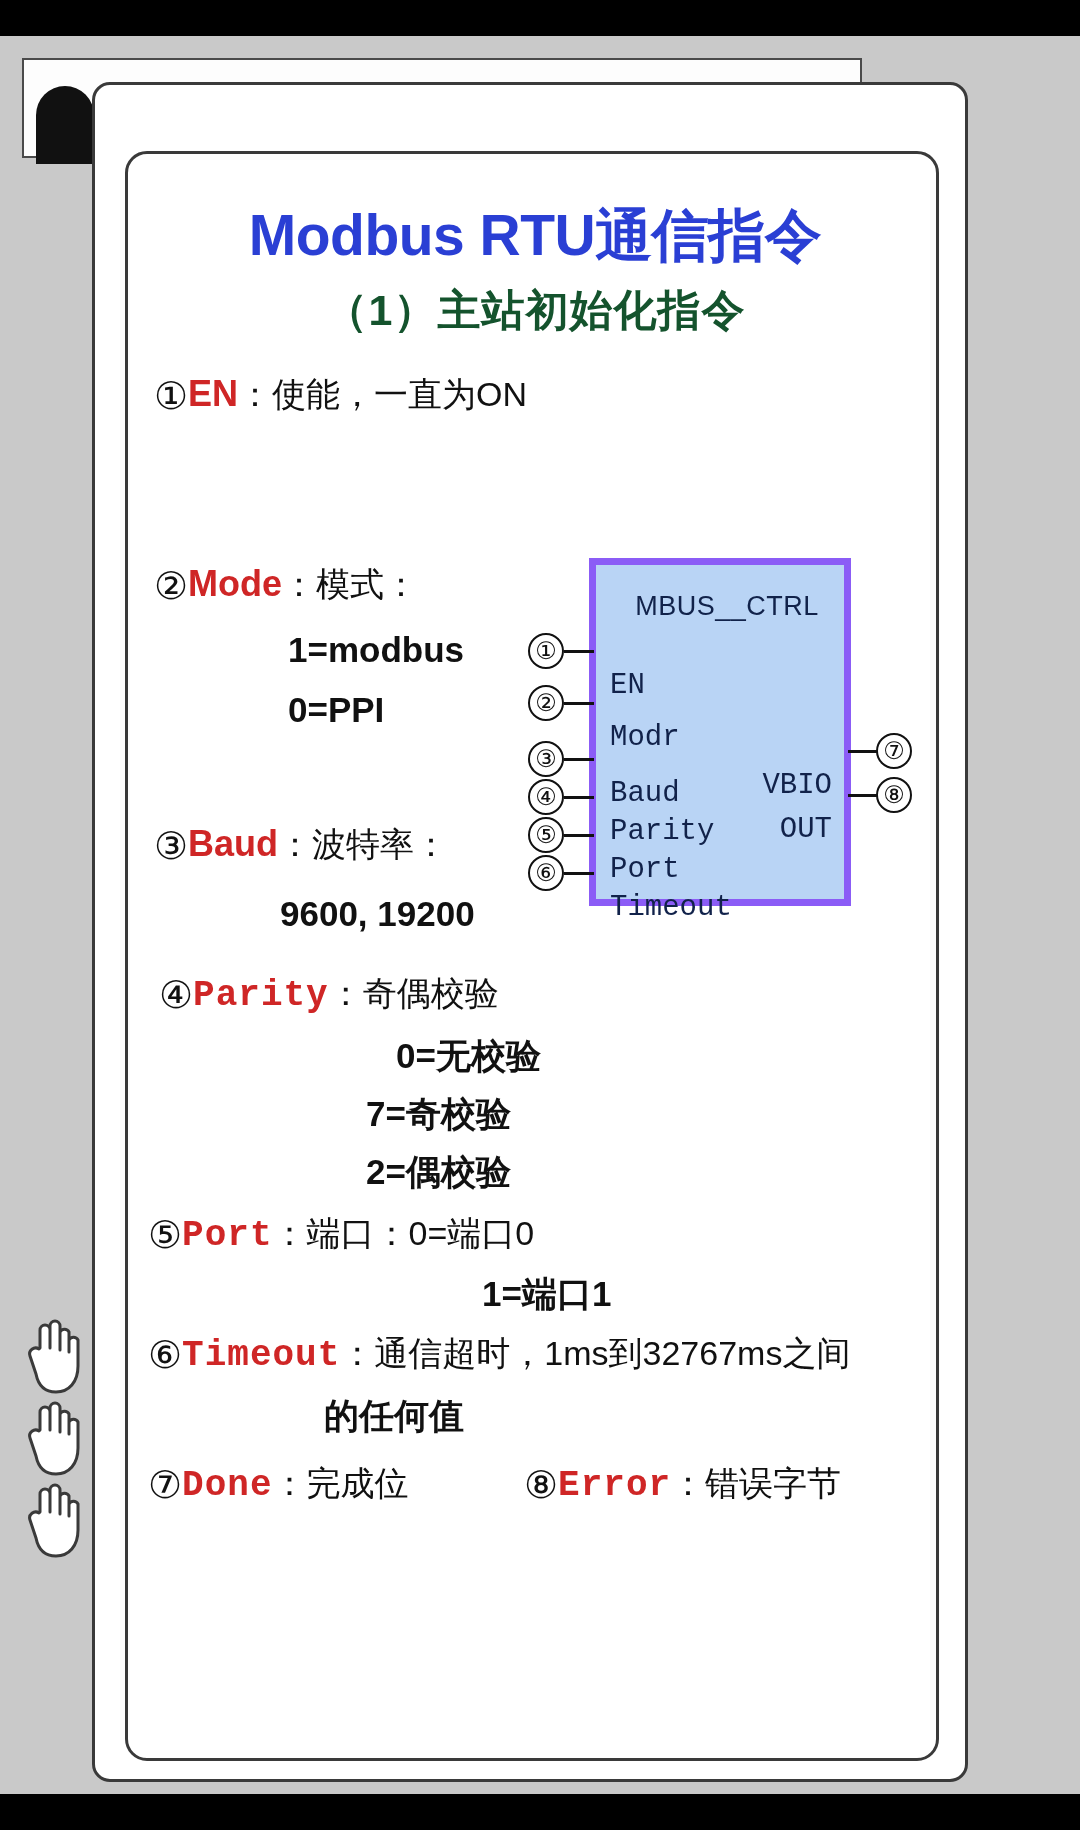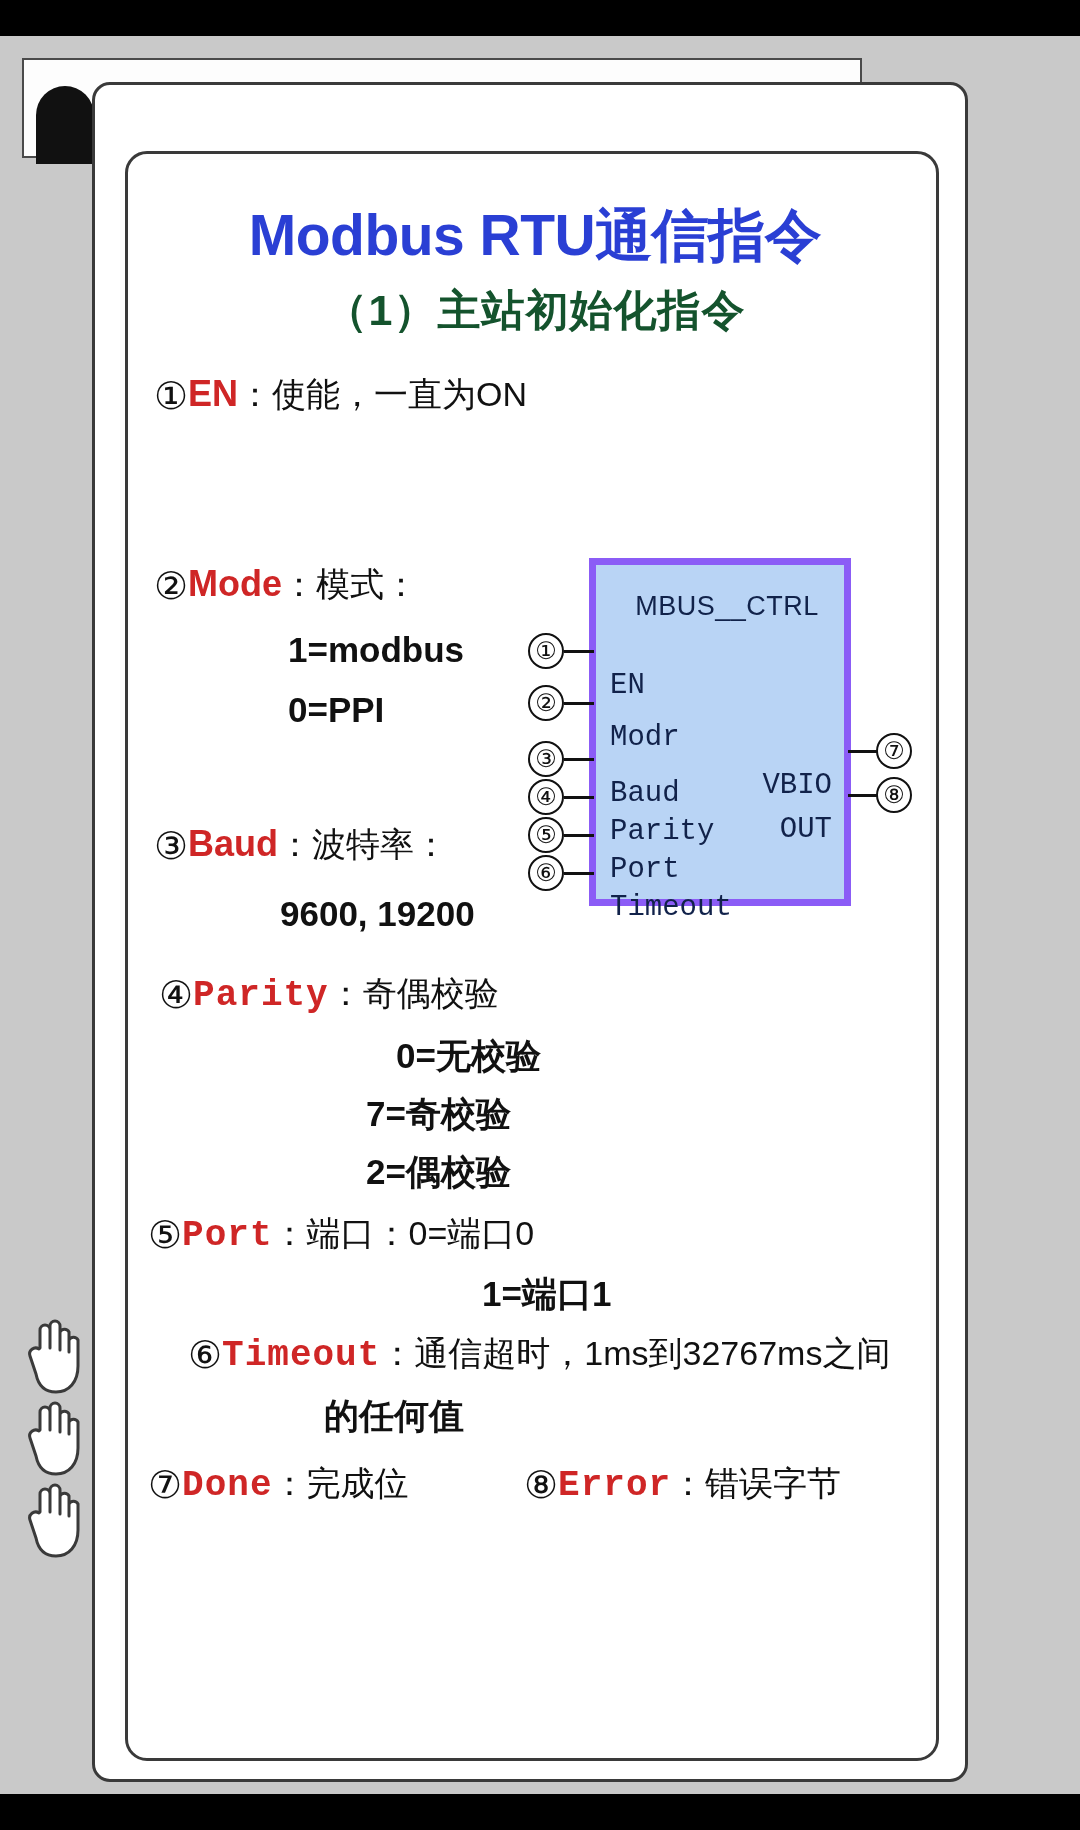--- a/index.html
+++ b/index.html
@@ -214,21 +214,21 @@
       </div>
       <div class="line sub-line" style="left:232px; top:884px;margin-left:36px;">0=无校验</div>
       <div class="line sub-line" style="left:238px; top:942px;">7=奇校验</div>
       <div class="line sub-line" style="left:238px; top:1000px;">2=偶校验</div>
 
       <div class="line" style="left:20px; top:1062px;">
         <span class="num">⑤</span><span class="kw-mono">Port</span><span class="cn">：</span><span class="cn">端口：0=端口0</span>
       </div>
       <div class="line sub-line" style="left:306px; top:1122px;margin-left:48px;">1=端口1</div>
 
-      <div class="line" style="left:20px; top:1182px;margin-left:40px;">
+      <div class="line" style="left:20px; top:1182px;">
         <span class="num">⑥</span><span class="kw-mono">Timeout</span><span class="cn">：</span><span class="cn">通信超时，1ms到32767ms之间</span>
       </div>
       <div class="line sub-line" style="left:196px; top:1244px;">的任何值</div>
 
       <div class="line" style="left:20px; top:1312px;">
         <span class="num">⑦</span><span class="kw-mono">Done</span><span class="cn">：</span><span class="cn">完成位</span>
       </div>
       <div class="line" style="left:396px; top:1312px;">
         <span class="num">⑧</span><span class="kw-mono">Error</span><span class="cn">：</span><span class="cn">错误字节</span>
       </div>

